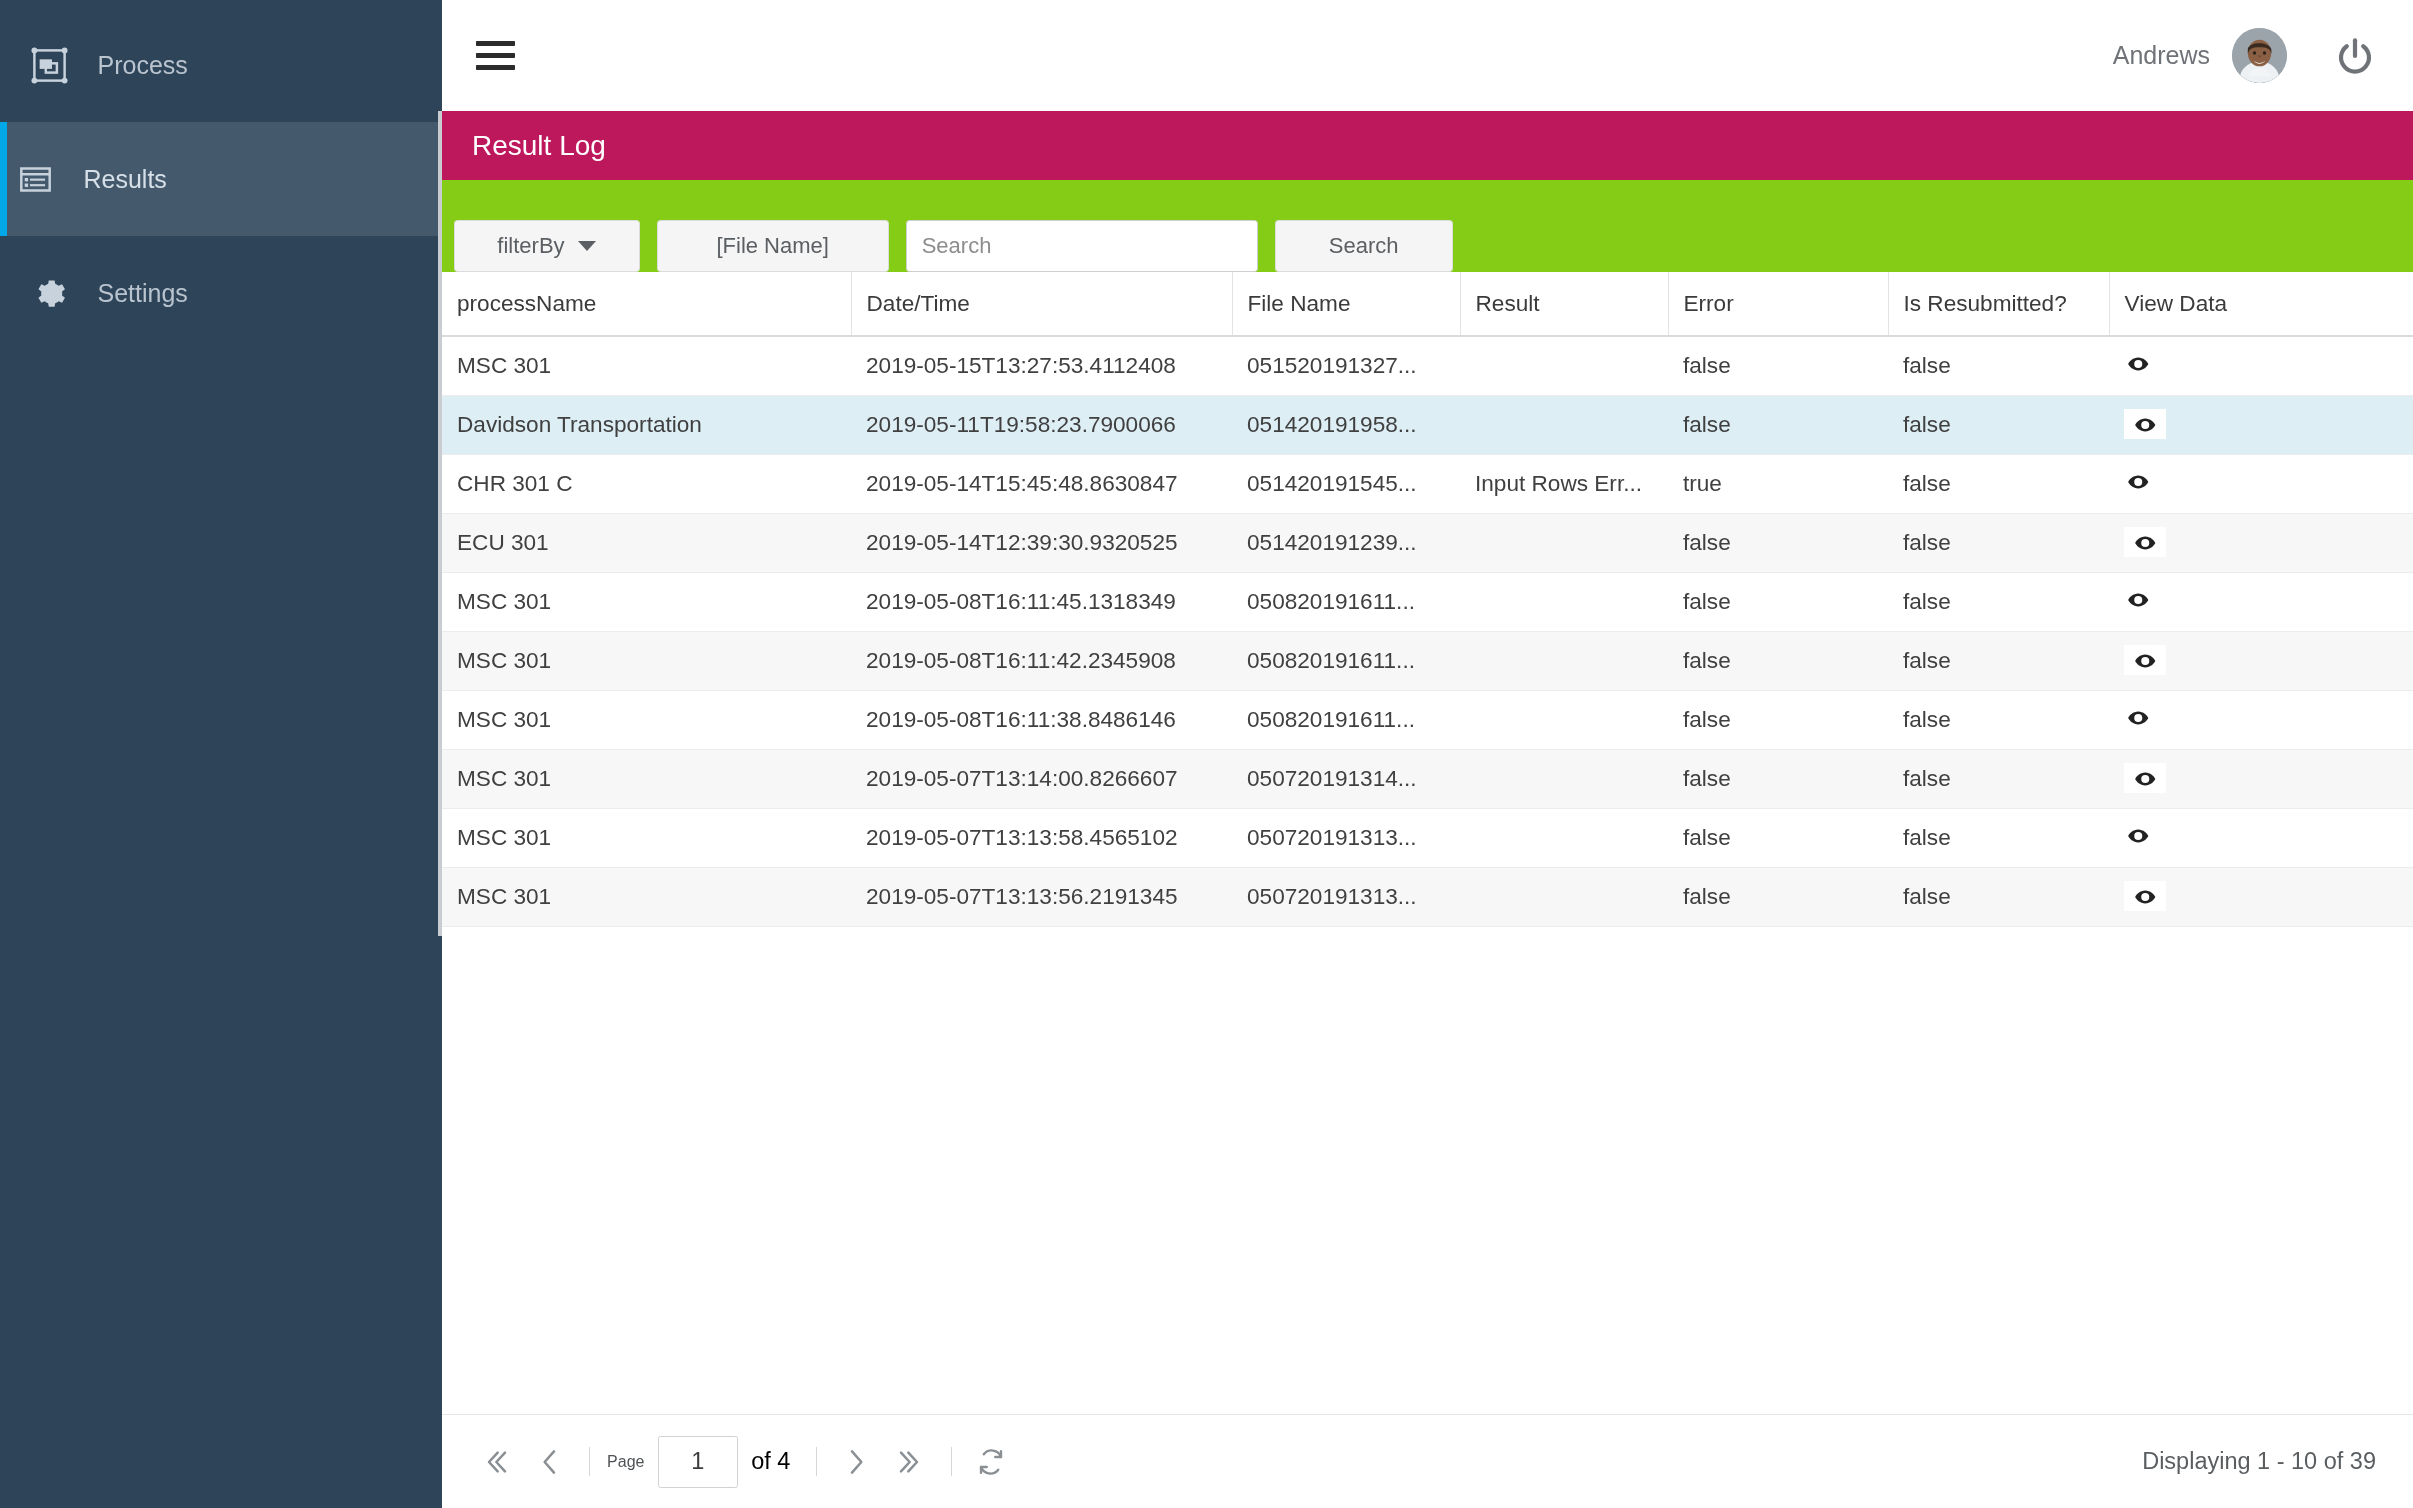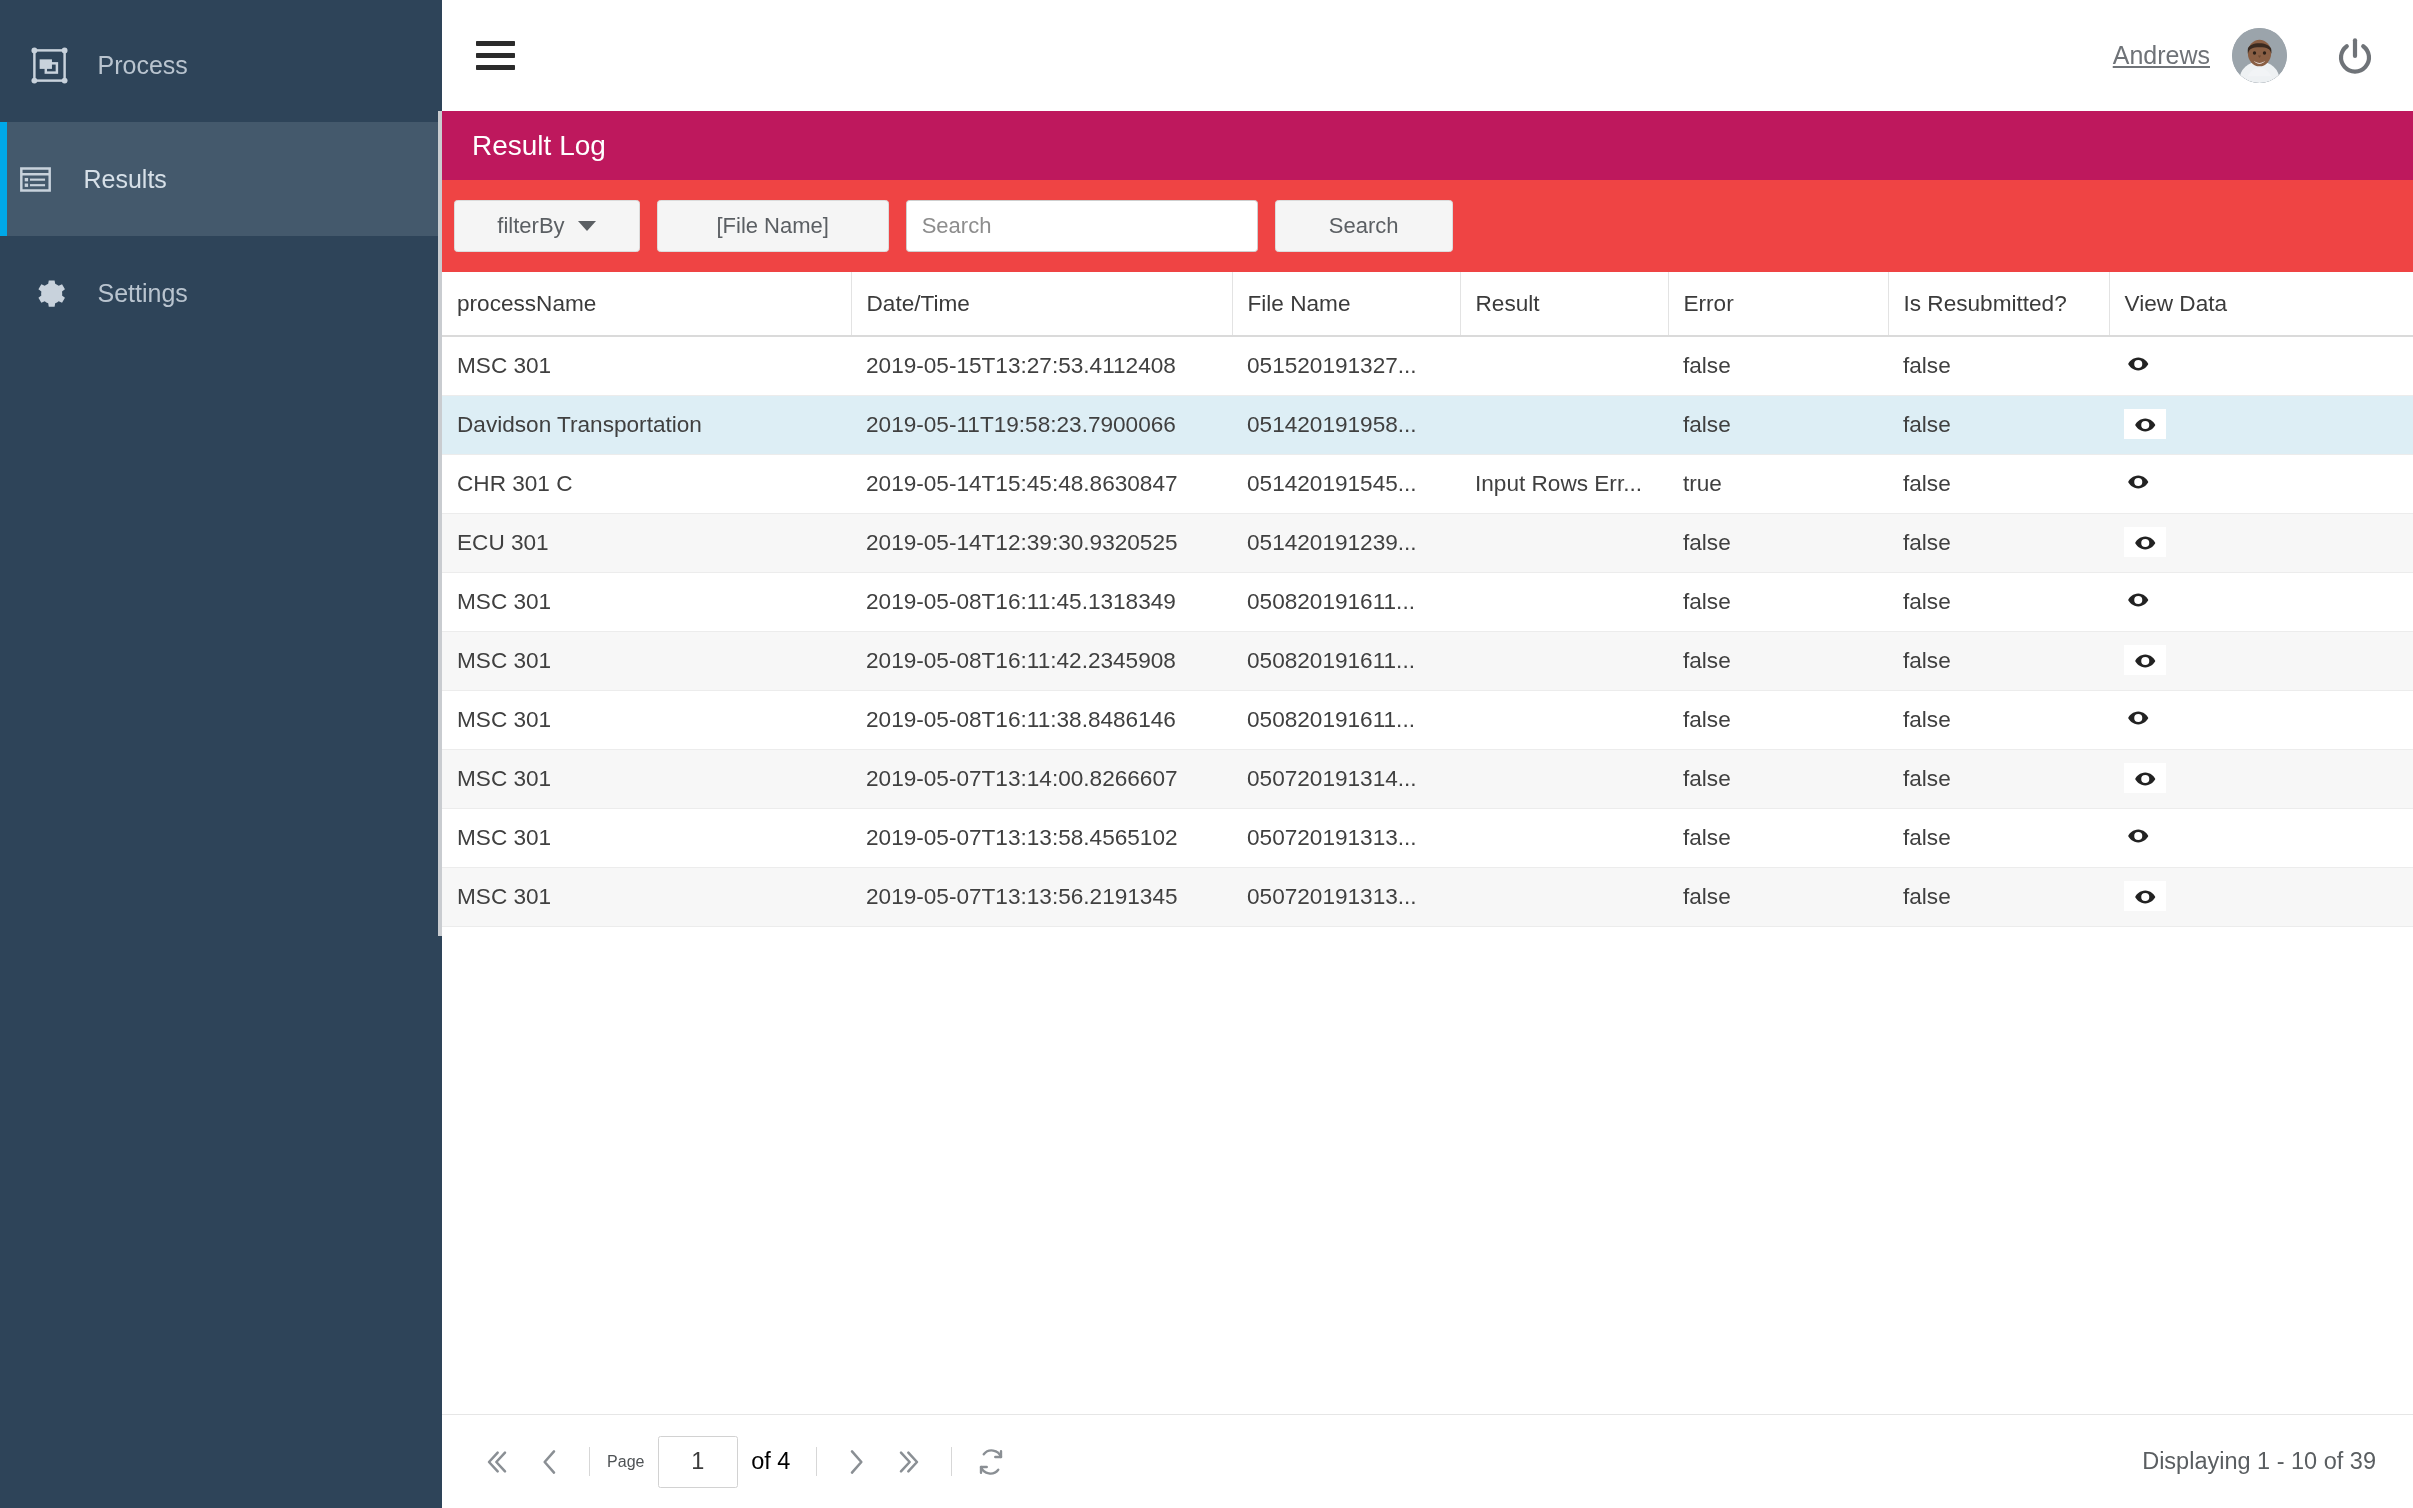--- a/index.html
+++ b/index.html
@@ -77,21 +77,21 @@
     padding: 0 37px 0 34px;
     flex: 0 0 111px;
   }
   .hamburger {
     width: 39px; height: 39px;
     display: flex; flex-direction: column; justify-content: center; gap: 6.7px;
     cursor: pointer;
   }
   .hamburger span { display: block; height: 5px; background: #2b2b2b; border-radius: 0.8px; }
   .topbar-spacer { flex: 1 1 auto; }
-  .user-name { color: #6f7378; font-size: 25px; margin-right: 22px; text-decoration: underline; }
+  .user-name { color: #6f7378; font-size: 25px; margin-right: 22px; }
   .avatar {
     width: 55px; height: 55px; border-radius: 50%;
     background: #9aa3ab;
     overflow: hidden;
     position: relative;
     flex: 0 0 55px;
     margin-right: 47px;
   }
   .avatar svg { display:block; width: 100%; height: 100%; }
   .power-btn { width: 42px; height: 42px; color: #6f7378; cursor: pointer; }
@@ -101,25 +101,25 @@
     height: 69px;
     display: flex; align-items: center;
     padding-left: 30px;
     flex: 0 0 69px;
   }
   .pagetitle-text { color: #ffffff; font-size: 28px; }
 
   
   .toolbar {
     height: 92px;
-    display: flex; align-items: center;
+    display: flex; align-items: flex-end;
     padding: 0 0 0 11.7px;
     gap: 17px;
     flex: 0 0 92px;
-    background: #ef4444;
+    background: #84cc16;
   }
   .tb-btn {
     height: 52px;
     background: #f5f5f5;
     border: 0.8px solid #dcdcdc;
     border-radius: 3.4px;
     color: #5b5f63;
     font-size: 22px;
     display: flex; align-items: center; justify-content: center;
     padding: 0 22px;

